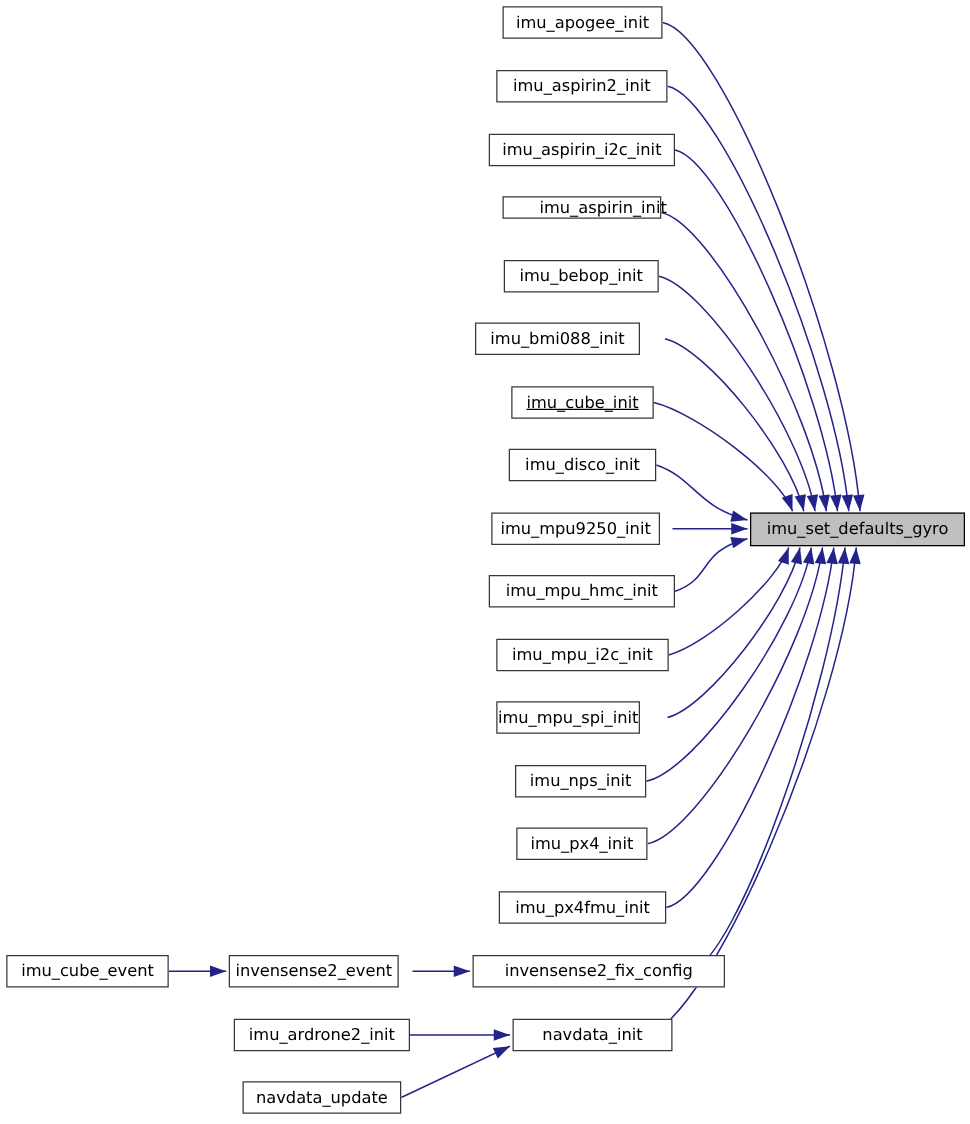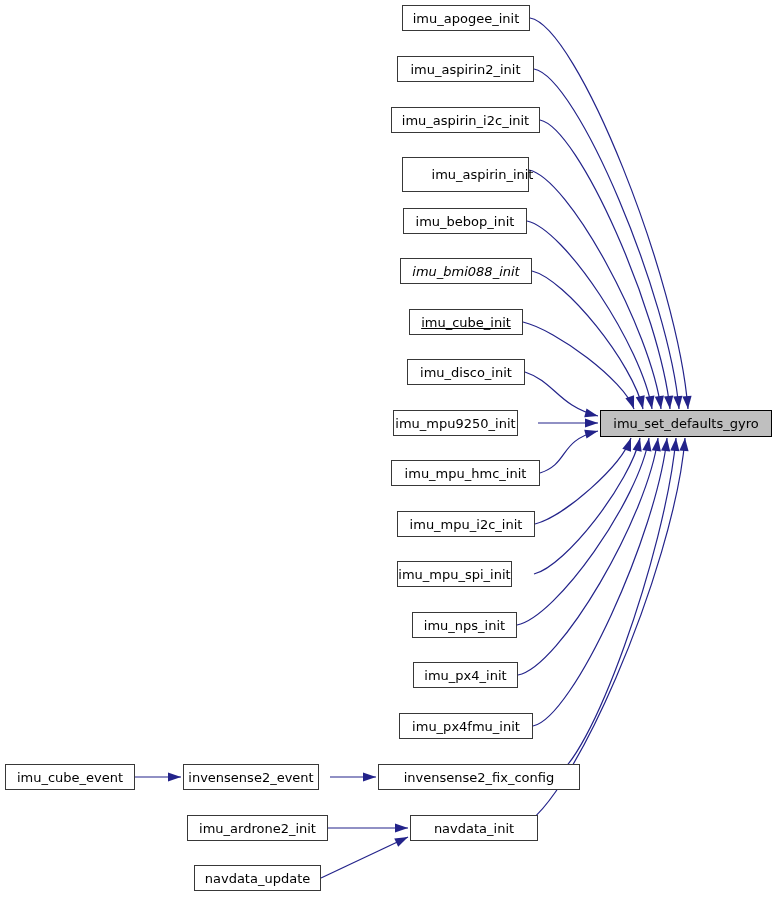--- a/index.html
+++ b/index.html
@@ -74,26 +74,26 @@
       <polygon points="376,777 363,781.6 363,772.4" fill="#23238a"></polygon>
       <path d="M 328 828 C 343,828 393,828 408,828" fill="none" stroke="#23238a" stroke-width="1.2"></path>
       <polygon points="408,828 395,832.6 395,823.4" fill="#23238a"></polygon>
       <path d="M 321 878 C 368.85,855.45 399.3,841.1 408,837" fill="none" stroke="#23238a" stroke-width="1.2"></path>
       <polygon points="408,837 398.2013913839357,846.7029515710009 394.2794525363343,838.3807886504811" fill="#23238a"></polygon>
     </svg>
   <div>
       <div class="node" style="left: 402px; top: 5px; width: 128px; height: 26px;">imu_apogee_init</div>
       <div class="node" style="left: 397px; top: 56px; width: 137px; height: 26px;">imu_aspirin2_init</div>
       <div class="node" style="left: 391px; top: 107px; width: 149px; height: 26px;">imu_aspirin_i2c_init</div>
-      <div class="node" style="left: 402px; top: 157px; width: 127px; height: 35px; padding-left: 34px;">imu_aspirin_init</div>
+      <div class="node" style="left: 402px; top: 157px; width: 127px; height: 18px; padding-left: 34px;">imu_aspirin_init</div>
       <div class="node" style="left: 403px; top: 208px; width: 124px; height: 26px;">imu_bebop_init</div>
-      <div class="node" style="left: 400px; top: 258px; width: 132px; height: 26px; font-style: italic;">imu_bmi088_init</div>
+      <div class="node" style="left: 380px; top: 258px; width: 132px; height: 26px;">imu_bmi088_init</div>
       <div class="node" style="left: 409px; top: 309px; width: 114px; height: 26px; text-decoration: underline;">imu_cube_init</div>
       <div class="node" style="left: 407px; top: 359px; width: 118px; height: 26px;">imu_disco_init</div>
-      <div class="node" style="left: 393px; top: 410px; width: 125px; height: 26px;">imu_mpu9250_init</div>
+      <div class="node" style="left: 393px; top: 410px; width: 135px; height: 26px;">imu_mpu9250_init</div>
       <div class="node" style="left: 391px; top: 460px; width: 149px; height: 26px;">imu_mpu_hmc_init</div>
       <div class="node" style="left: 397px; top: 511px; width: 138px; height: 26px;">imu_mpu_i2c_init</div>
       <div class="node" style="left: 397px; top: 561px; width: 115px; height: 26px;">imu_mpu_spi_init</div>
       <div class="node" style="left: 412px; top: 612px; width: 105px; height: 26px;">imu_nps_init</div>
       <div class="node" style="left: 413px; top: 662px; width: 105px; height: 26px;">imu_px4_init</div>
       <div class="node" style="left: 399px; top: 713px; width: 134px; height: 26px;">imu_px4fmu_init</div>
       <div class="node" style="left: 378px; top: 764px; width: 202px; height: 26px;">invensense2_fix_config</div>
       <div class="node" style="left: 410px; top: 815px; width: 128px; height: 26px;">navdata_init</div>
       <div class="node" style="left: 5px; top: 764px; width: 130px; height: 26px;">imu_cube_event</div>
       <div class="node" style="left: 183px; top: 764px; width: 136px; height: 26px;">invensense2_event</div>

